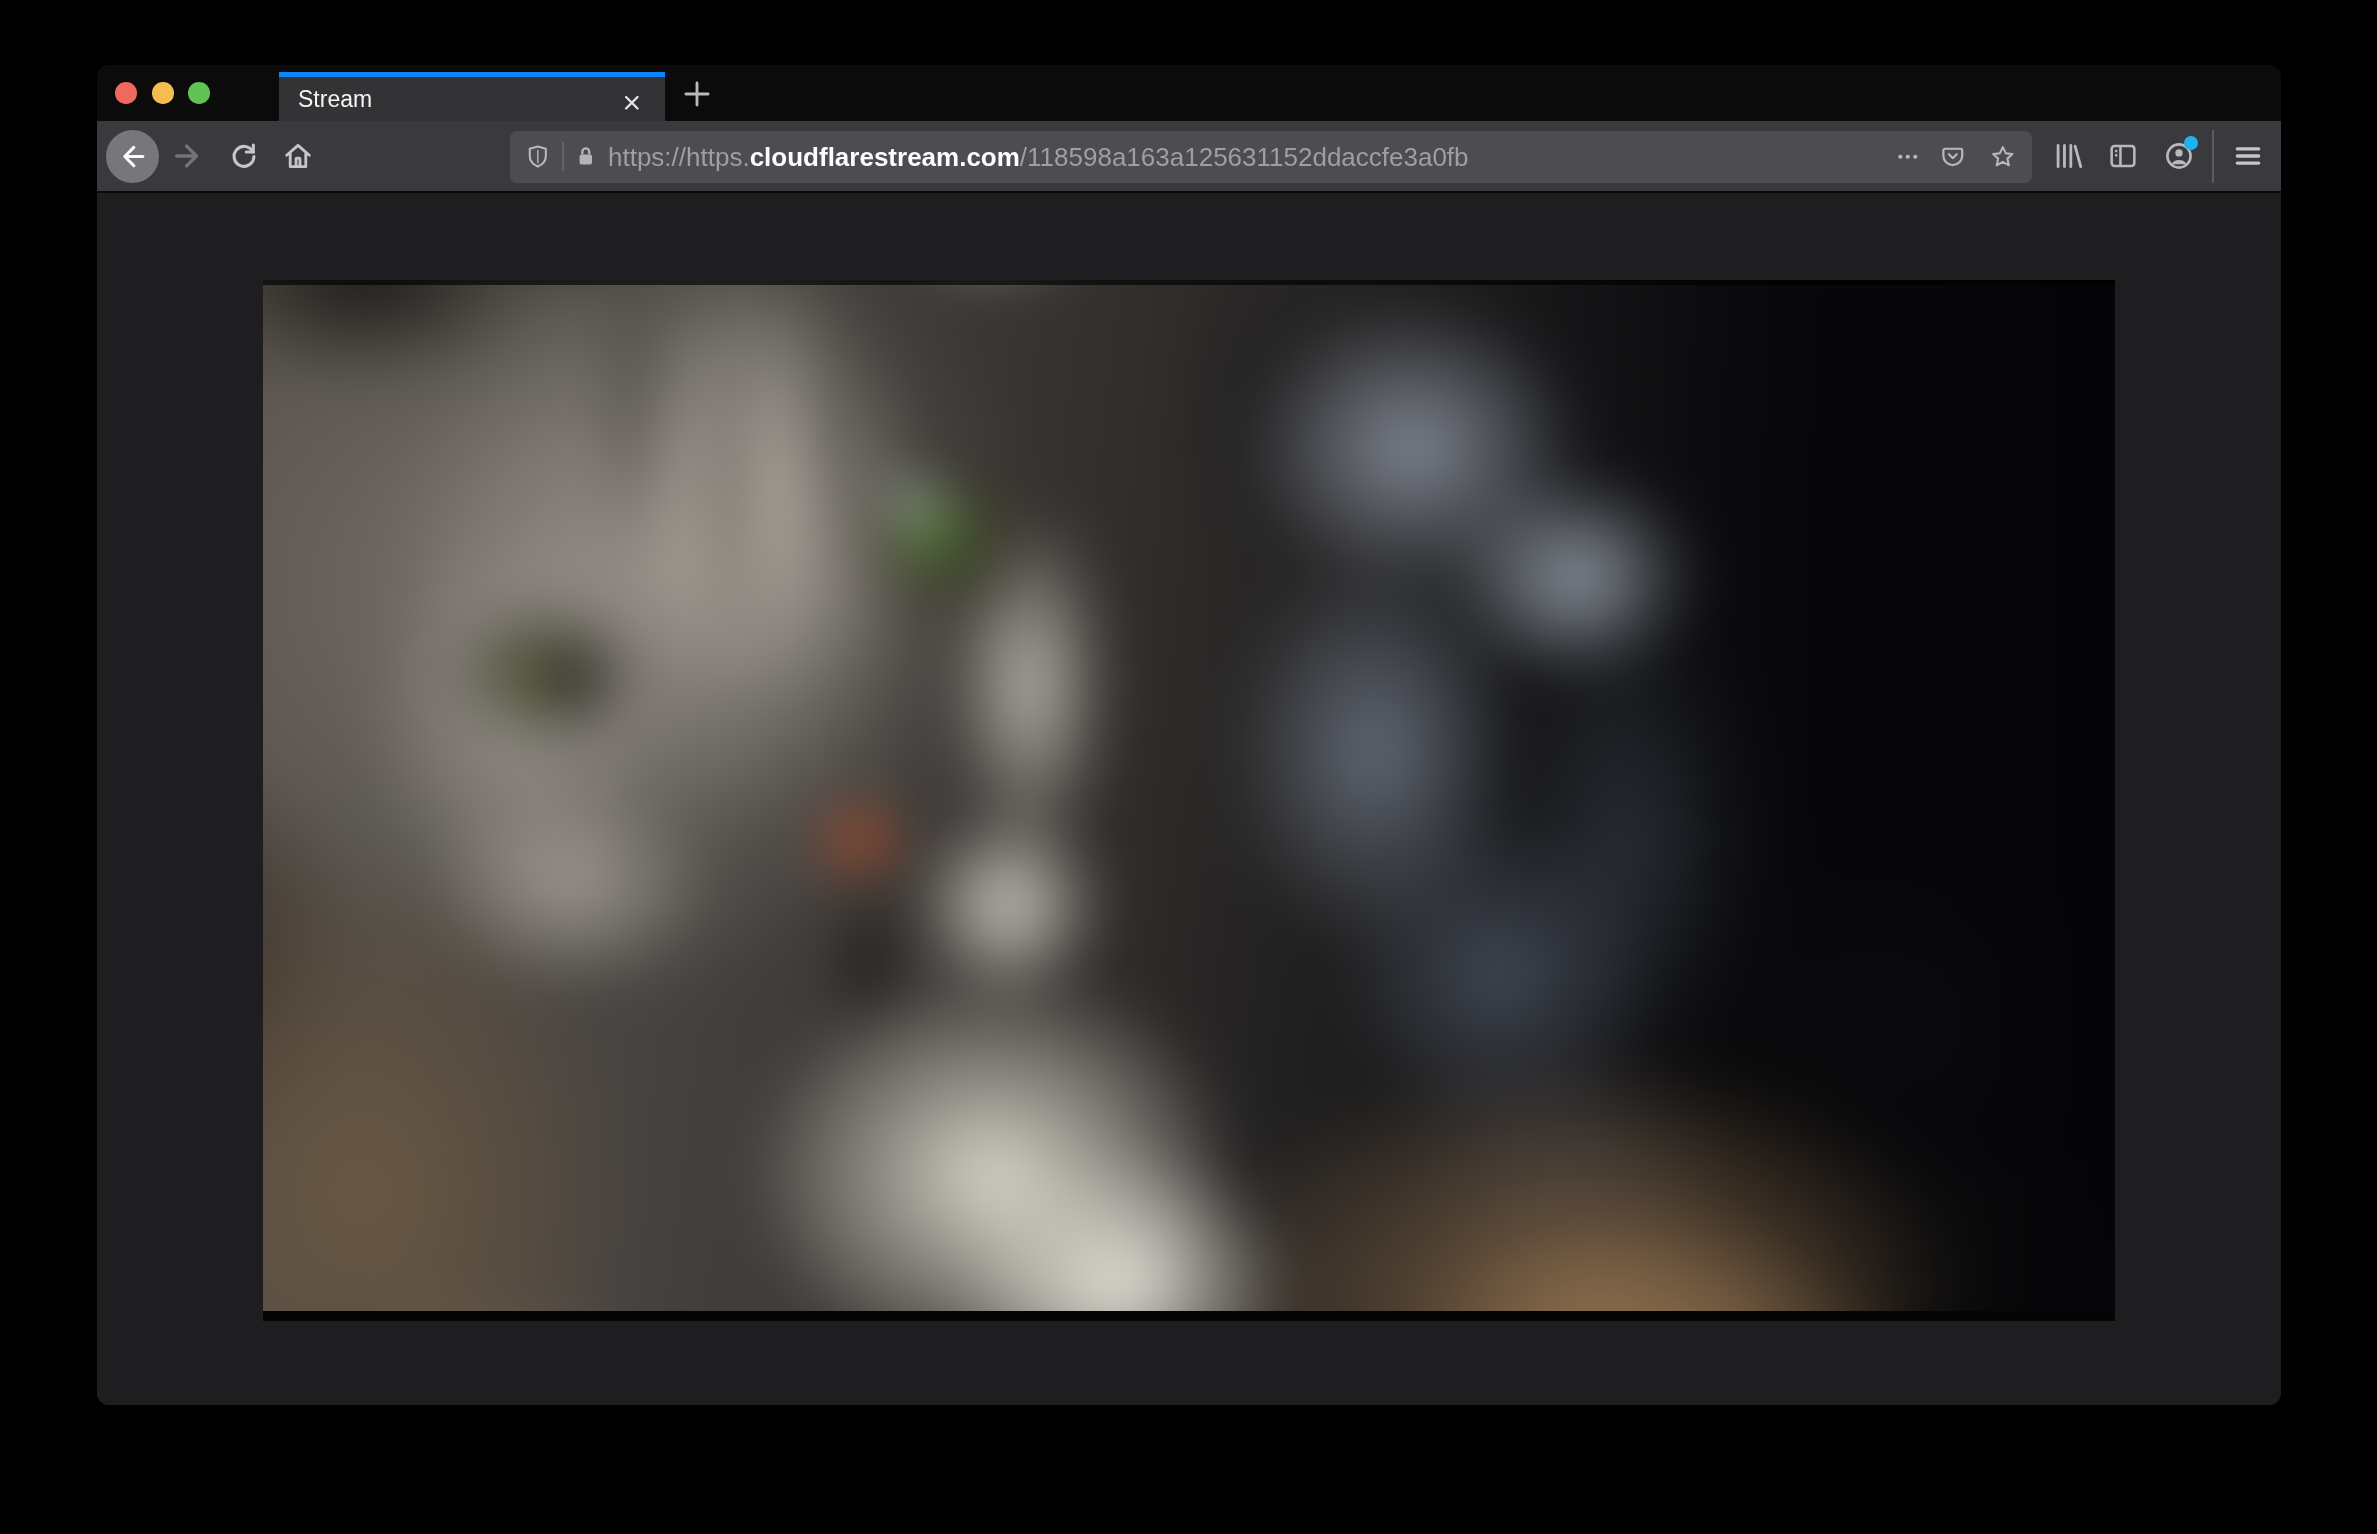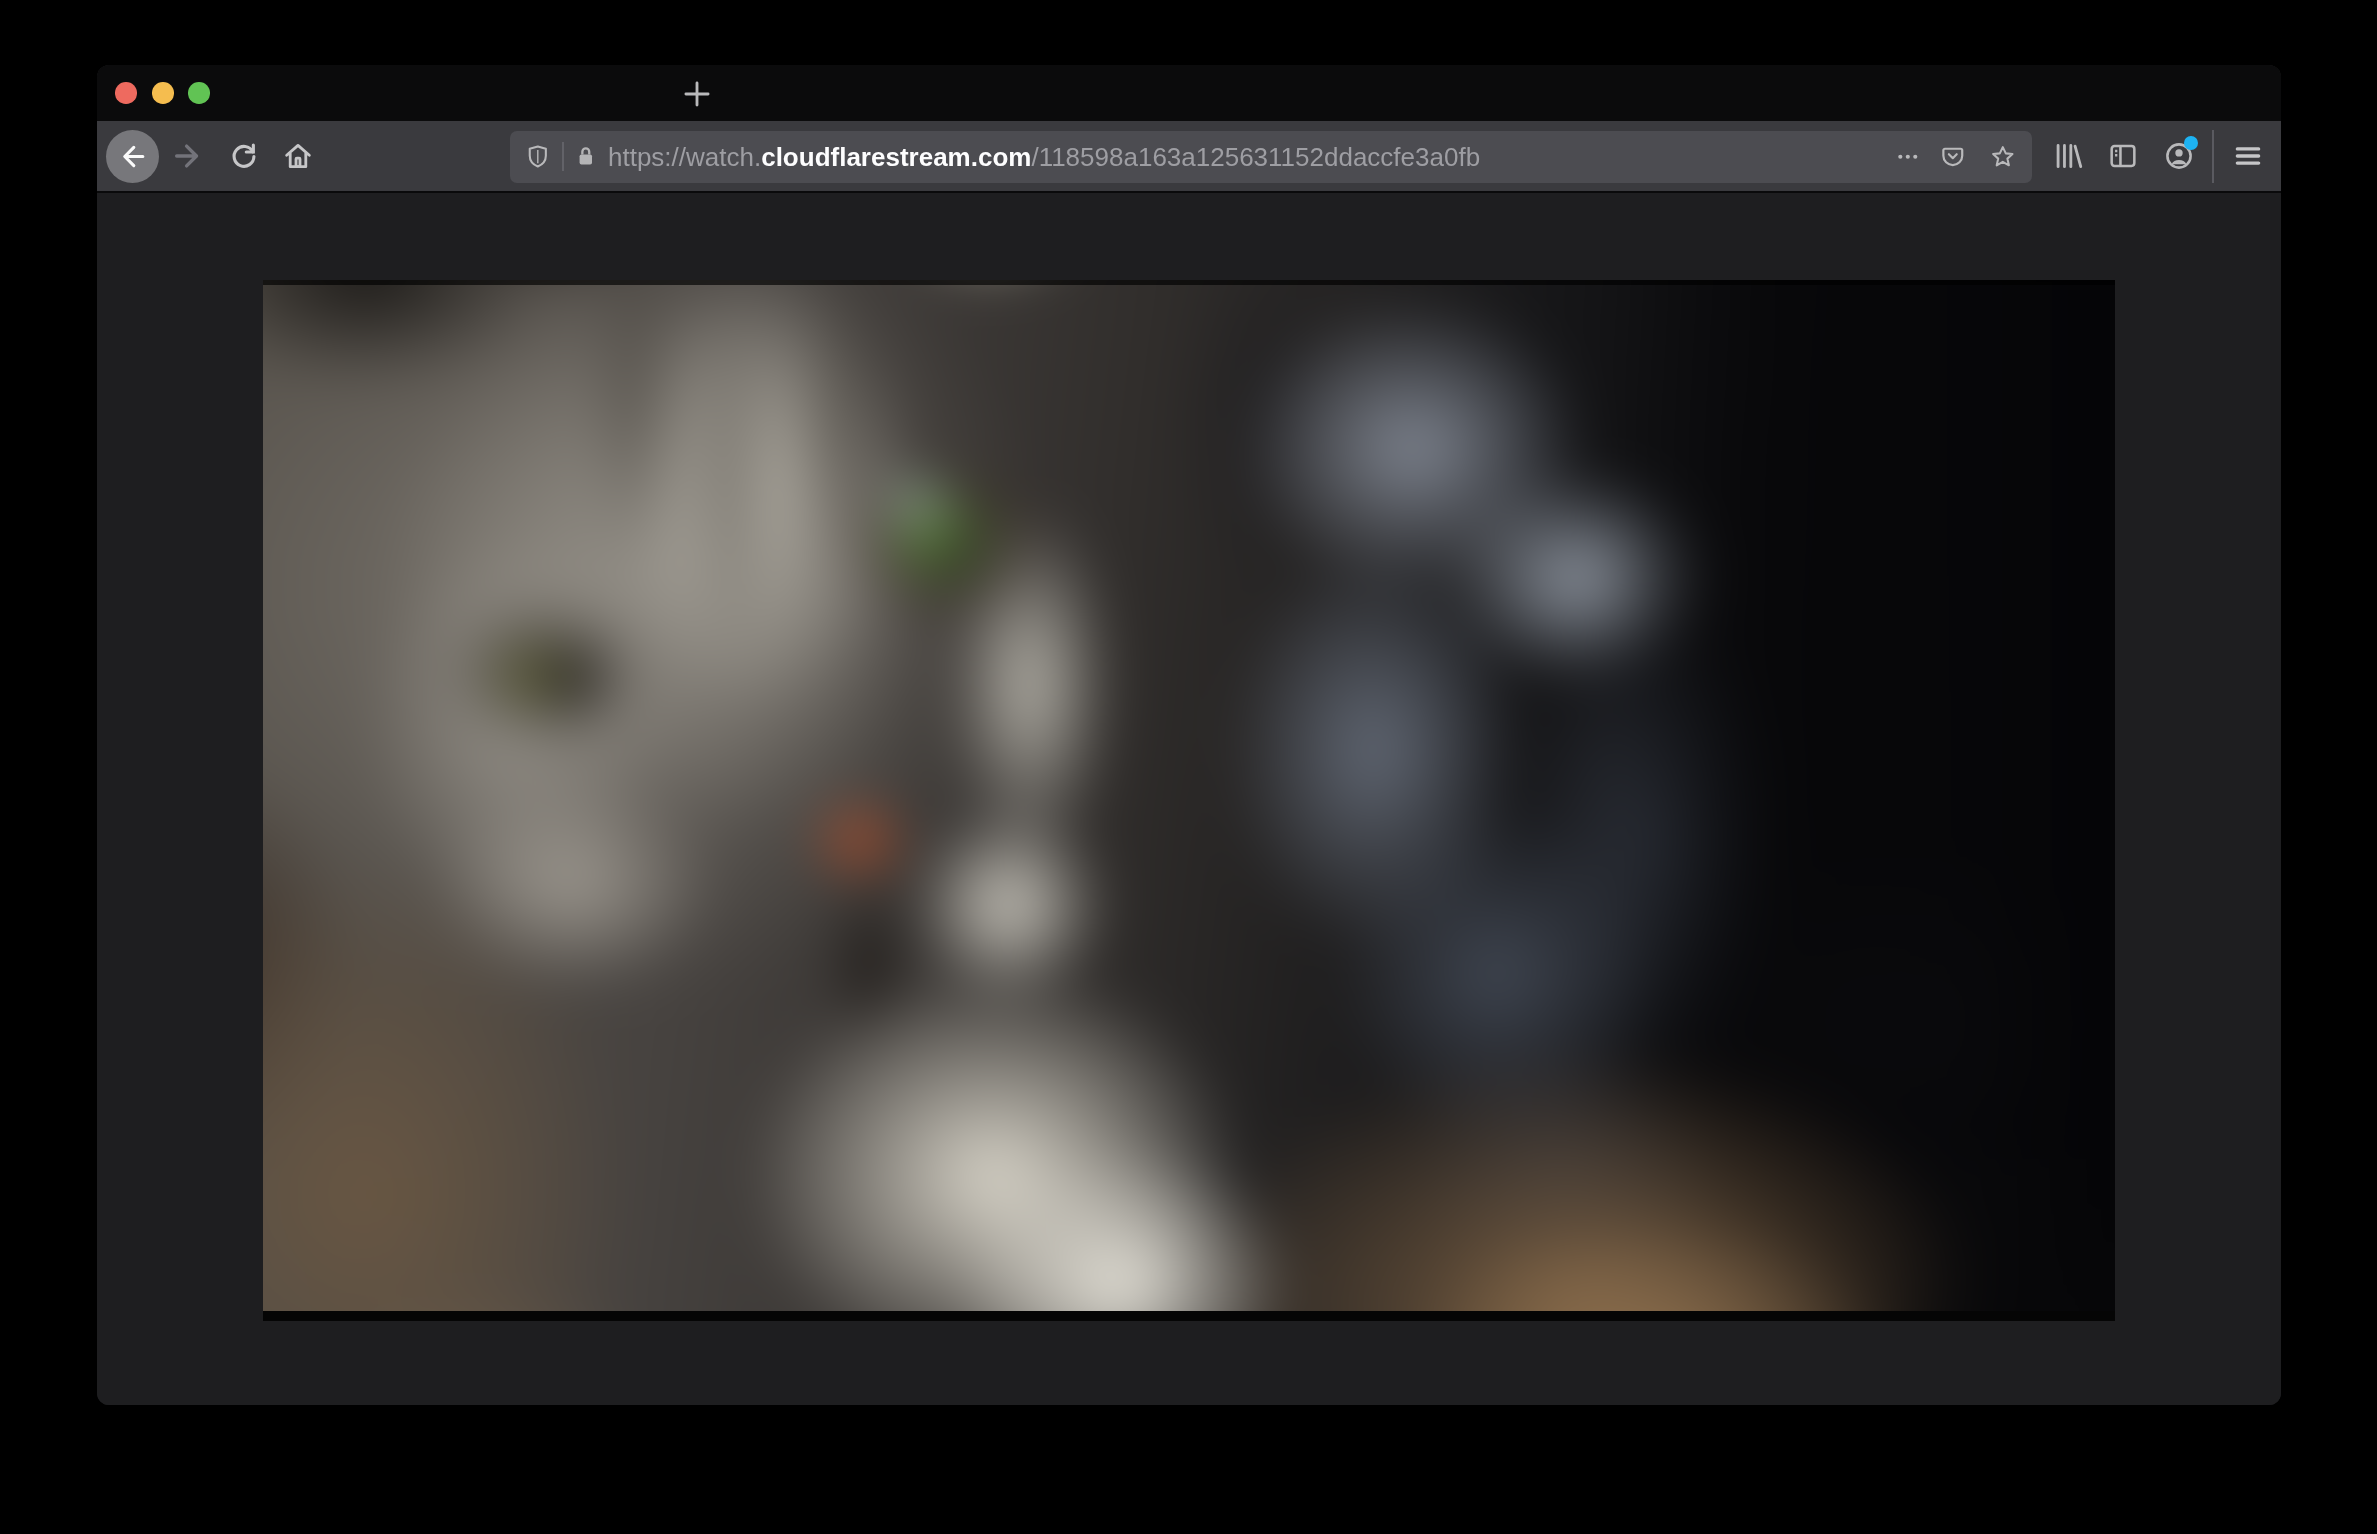--- a/index.html
+++ b/index.html
@@ -105,20 +105,29 @@
 
 <div class="window">
 
   <div class="tabbar">
     <div class="traffic">
       <span class="light red"></span>
       <span class="light yellow"></span>
       <span class="light green"></span>
     </div>
 
+    <div class="tab">
+      <div class="tab-accent"></div>
+      <span class="tab-title">Stream</span>
+      <span class="tab-close">
+        <svg width="27.6" height="27.6" viewBox="0 0 24 24" stroke="currentColor" stroke-width="2" stroke-linecap="round" fill="none">
+          <path d="M7 7 L17 17 M17 7 L7 17"></path>
+        </svg>
+      </span>
+    </div>
 
     <span class="new-tab abs">
       <svg width="38" height="38" viewBox="0 0 24 24" stroke="currentColor" stroke-width="1.8" stroke-linecap="round" fill="none">
         <path d="M12 5 V19 M5 12 H19"></path>
       </svg>
     </span>
   </div>
 
   <div class="toolbar">
 
@@ -159,21 +168,21 @@
       </span>
       <span class="u-sep"></span>
       <span class="ubtn u-lock">
         <svg width="27.6" height="27.6" viewBox="0 0 24 24" fill="currentColor">
           <path d="M9 10 V7.6 a3 3 0 0 1 6 0 V10" fill="none" stroke="currentColor" stroke-width="2"></path>
           <rect x="6.6" y="10" width="10.8" height="8.6" rx="1.6"></rect>
         </svg>
       </span>
 
       <span class="url-text">
-        <span class="url-dim">https://watch.</span><span class="url-domain">cloudflarestream.com</span><span class="url-dim">/118598a163a125631152ddaccfe3a0fb</span>
+        <span class="url-dim">https://https.</span><span class="url-domain">cloudflarestream.com</span><span class="url-dim">/118598a163a125631152ddaccfe3a0fb</span>
       </span>
 
       <span class="ubtn u-dots">
         <svg width="27.6" height="27.6" viewBox="0 0 24 24" fill="currentColor">
           <circle cx="5.5" cy="12" r="1.8"></circle>
             <circle cx="12" cy="12" r="1.8"></circle>
             <circle cx="18.5" cy="12" r="1.8"></circle>
         </svg>
       </span>
       <span class="ubtn u-pocket">

